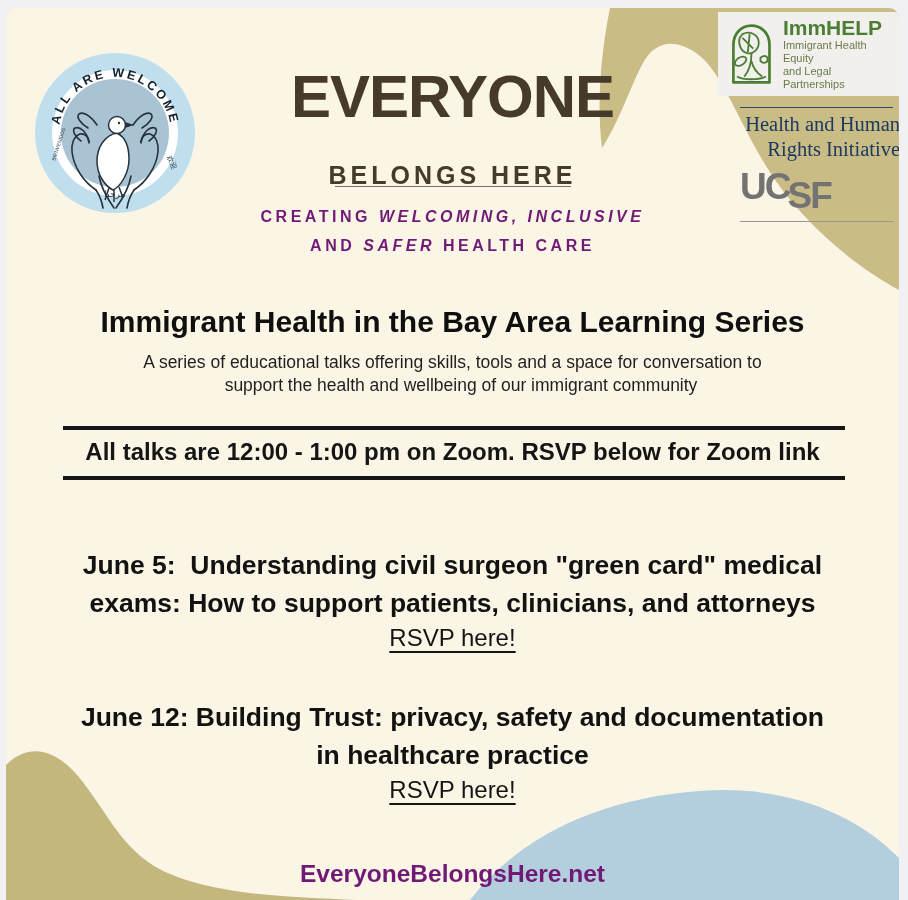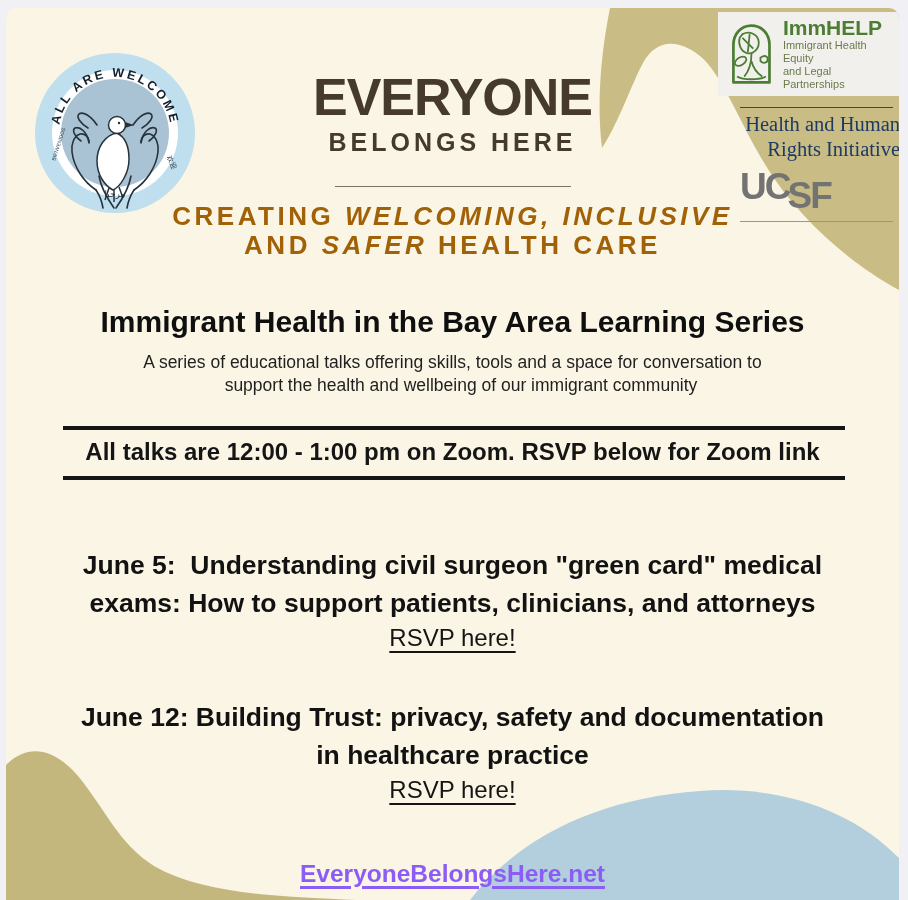--- a/index.html
+++ b/index.html
@@ -12,24 +12,24 @@
     position:absolute;left:6px;top:8px;width:893px;height:892px;
     background:#faf5e5;border-radius:10px 10px 0 0;overflow:hidden;
   }
   #blobs{position:absolute;inset:0;z-index:0;}
   .layer{position:absolute;left:0;right:0;z-index:2;text-align:center;color:#151515;}
 
   
   #badge{position:absolute;left:23px;top:39px;width:172px;height:172px;z-index:3;}
 
   
-  #brand-title{top:50px;font-size:52px;font-weight:bold;letter-spacing:-1px;line-height:78px;color:#463a2c;}
-  #brand-sub{top:120px;font-size:25px;font-weight:bold;letter-spacing:4px;line-height:28px;color:#463a2c;}
+  #brand-title{top:50px;font-size:60px;font-weight:bold;letter-spacing:-1px;line-height:78px;color:#463a2c;}
+  #brand-sub{top:153px;font-size:25px;font-weight:bold;letter-spacing:4px;line-height:28px;color:#463a2c;}
   #brand-rule{position:absolute;left:50%;top:178px;width:236px;height:1px;background:#7a7265;transform:translateX(-50%);z-index:2;}
-  .tagline{font-size:26px;font-weight:bold;letter-spacing:3.5px;line-height:29px;color:#a16207;}
+  .tagline{font-size:16px;font-weight:bold;letter-spacing:3.5px;line-height:29px;color:#701a75;}
   #tagline1{top:194px;} #tagline2{top:223px;} #tagline3{top:252px;}
   .tagline i{font-style:italic;}
 
   
   #immhelp-box{
     position:absolute;left:712px;top:4px;width:181px;height:84px;background:#f1f0ec;
     z-index:3;display:flex;align-items:center;padding:6px 6px 6px 10px;gap:8px;
   }
   #immhelp-text{text-align:left;}
   #immhelp-name{font-size:21px;font-weight:bold;color:#4c7d35;line-height:22px;}
@@ -57,21 +57,21 @@
   
   .event-line{font-size:26.5px;font-weight:bold;line-height:38px;color:#121212;}
   #ev1-l1{top:538px;} #ev1-l2{top:576px;}
   #ev2-l1{top:690px;} #ev2-l2{top:728px;}
   .rsvp{font-size:24px;line-height:32px;}
   .rsvp a{color:#151515;text-decoration:underline;text-decoration-thickness:1.5px;text-underline-offset:5px;cursor:pointer;}
   #ev1-rsvp{top:614px;} #ev2-rsvp{top:766px;}
 
   
   #footer{top:852px;font-size:24.5px;font-weight:bold;}
-  #footer a{color:#8b5cf6;text-decoration:underline;text-decoration-thickness:2.5px;text-underline-offset:4px;cursor:pointer;}
+  #footer a{color:#701a75;text-decoration-thickness:2.5px;text-underline-offset:4px;cursor:pointer;}
 </style>
 </head>
 <body>
 
 <div id="canvas">
   <div id="flyer">
 
     <svg id="blobs" viewBox="0 0 893 892" preserveAspectRatio="none" aria-hidden="true">
       <path fill="#c9bc85" d="M604,0 L893,0 L893,282
         C848,258 793,212 760,158 C732,112 716,66 694,48 C670,29 649,33 637,55

